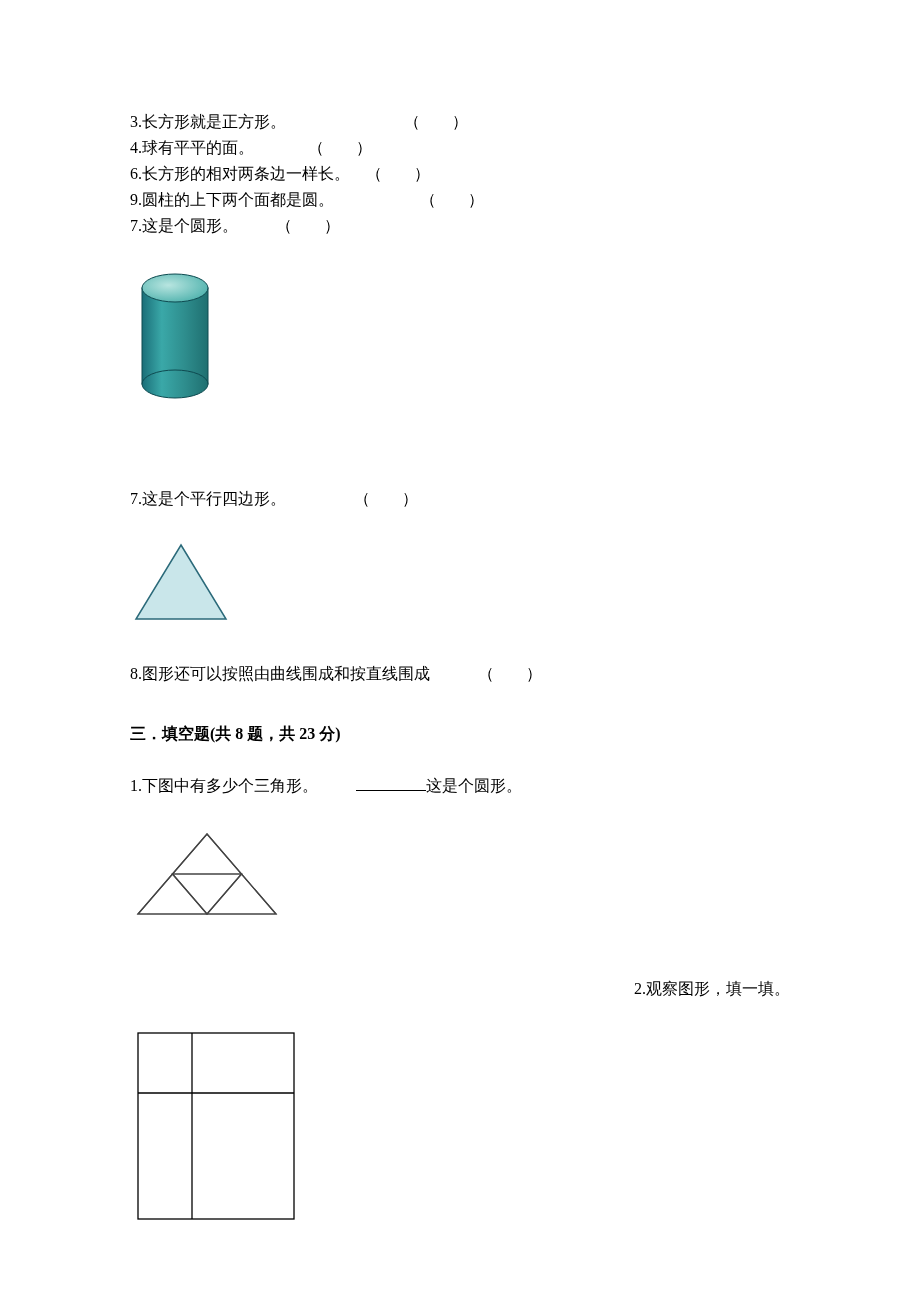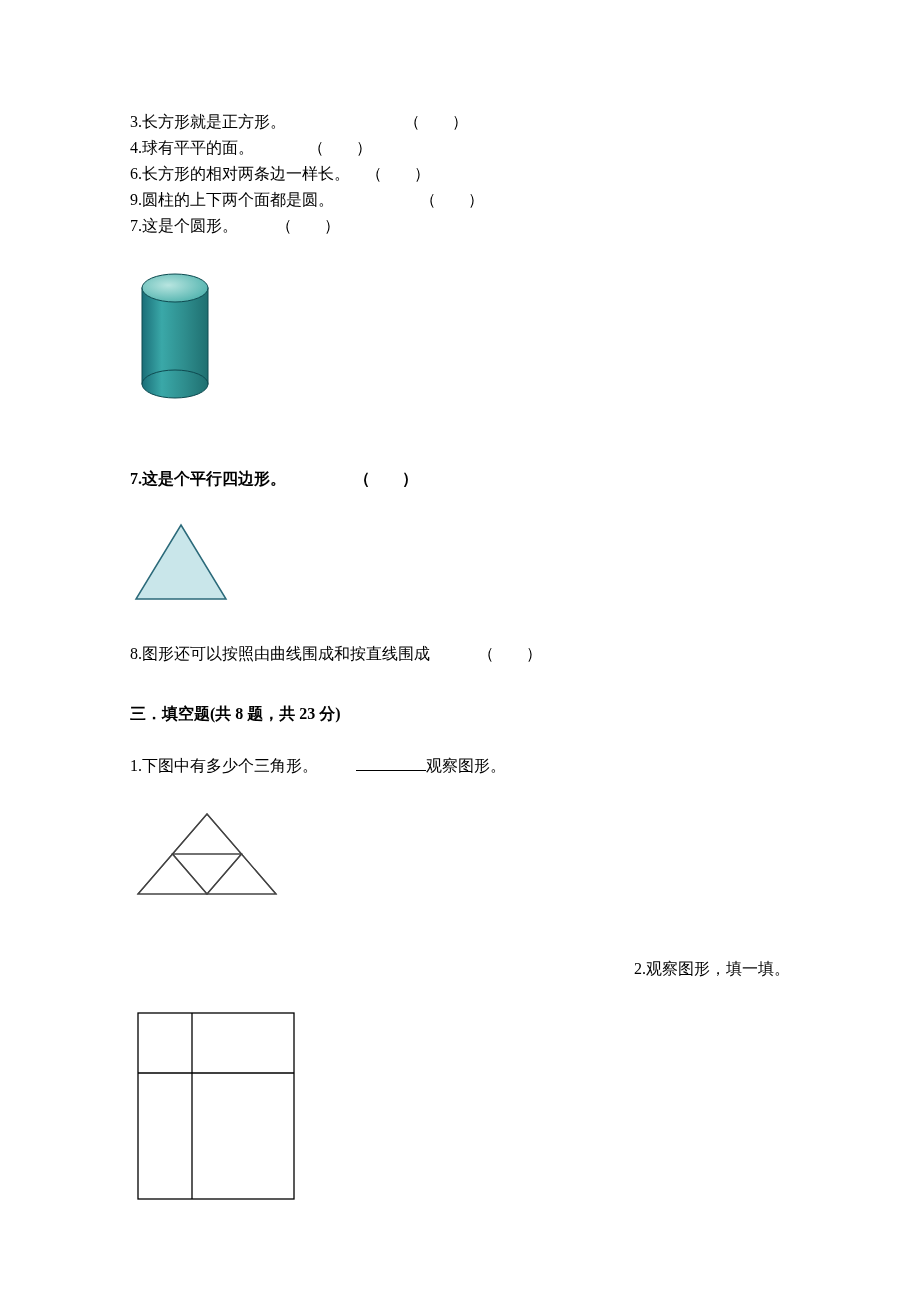--- a/index.html
+++ b/index.html
@@ -17,24 +17,23 @@
     margin-bottom: 2px;
     white-space: nowrap;
   }
   .paren {
     font-family: "SimSun", serif;
   }
   .cylinder-wrap {
     margin: 34px 0 0 6px;
   }
   .q7-line {
-    margin-top: 60px;
+    margin-top: 80px;
     margin-bottom: 2px;
     white-space: nowrap;
-    font-weight: bold;
   }
   .triangle-wrap {
     margin: 30px 0 0 2px;
   }
   .q8-line {
     margin-top: 32px;
     white-space: nowrap;
   }
   .section-heading {
     margin-top: 36px;
@@ -130,21 +129,21 @@
   <span>8.图形还可以按照由曲线围成和按直线围成</span>
   <span style="display:inline-block;width:40px;"></span>
   <span class="paren">（　　）</span>
 </div>
 
 <div class="section-heading">三．填空题(共 8 题，共 23 分)</div>
 
 <div class="fill-1">
   <span>1.下图中有多少个三角形。</span>
   <span style="display:inline-block;width:30px;"></span>
-  <span class="blank"></span><span>观察图形。</span>
+  <span class="blank"></span><span>这是个圆形。</span>
 </div>
 
 <div class="nested-tri-wrap">
   <svg width="150" height="92" viewBox="0 0 150 92">
     <g fill="none" stroke="#444" stroke-width="1.2">
       <polygon points="75,6 144,86 6,86"></polygon>
       <polygon points="75,6 109.5,46 40.5,46"></polygon>
       <polygon points="40.5,46 109.5,46 75,86"></polygon>
       <polygon points="40.5,46 75,86 6,86"></polygon>
       <polygon points="109.5,46 144,86 75,86"></polygon>

